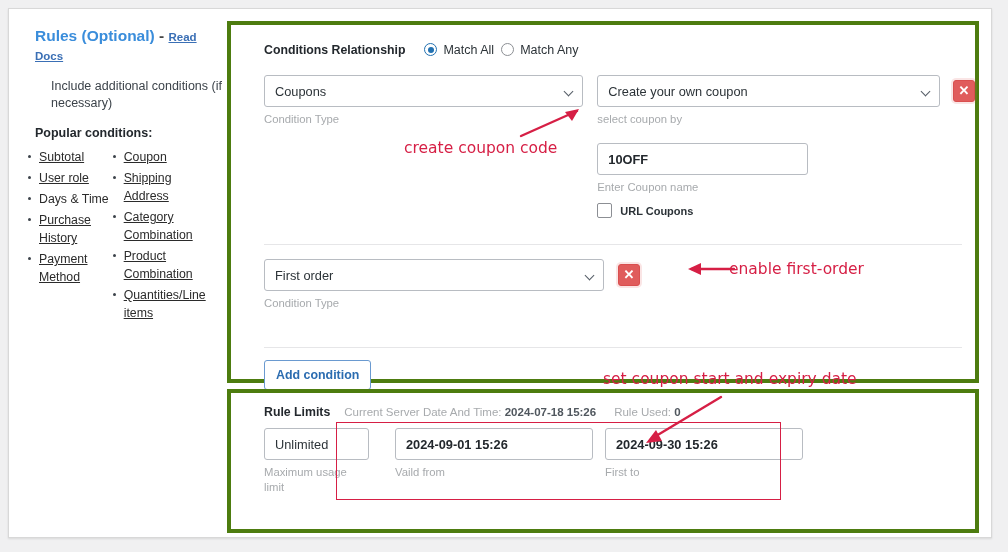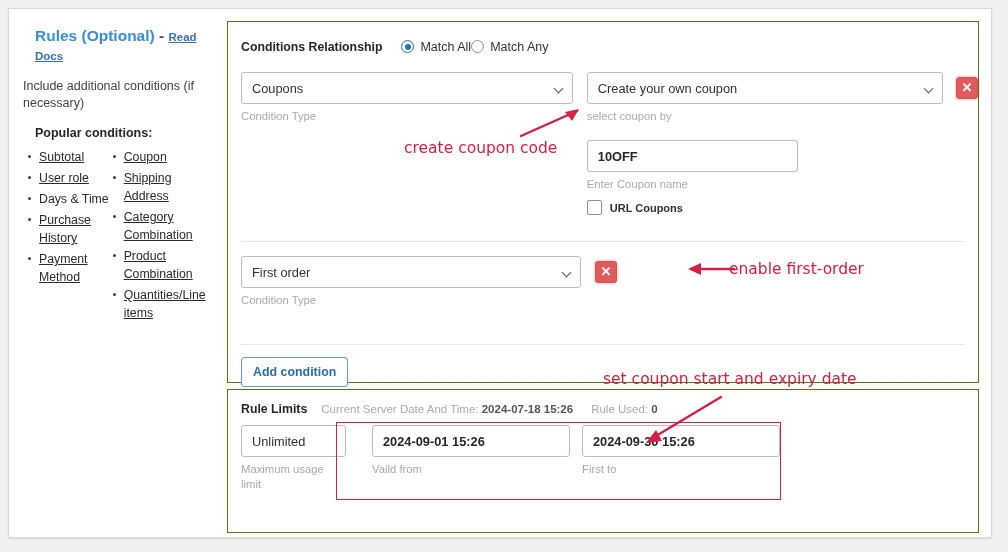--- a/index.html
+++ b/index.html
@@ -40,21 +40,21 @@
     margin: 6px 0 0 12px;
   }
   .side-title .dash { color: #444; font-weight: bold; }
   .read-docs {
     font-size: 11.5px;
     font-weight: bold;
     color: #3a6fb5;
     text-decoration: underline;
   }
   .side-desc {
-    margin: 13px 0 0 0;
+    margin: 13px 0 0 28px;
     font-size: 12.5px;
     color: #3c434a;
     line-height: 17px;
     width: 180px;
   }
   .side-pop {
     margin: 14px 0 0 12px;
     font-size: 12.5px;
     font-weight: bold;
     color: #23282d;
@@ -85,40 +85,41 @@
   .col li span.lk { text-decoration: underline; cursor: pointer; }
   .col li span.plain { text-decoration: none; }
 
   
   .content {
     position: absolute;
     left: 218px; top: 12px;
     width: 752px;
   }
   .panel {
-    border: 1px solid #4d7c0f;
-    background: #fff;
-    position: relative;
+    border: 4px solid #4d7c0f;
+    background: #fff;
+    position: relative;
+    padding-left: 20px;
   }
   .panel.conditions { height: 362px; }
   .panel.limits { height: 144px; margin-top: 6px; }
 
   .rel-row {
     display: flex;
     align-items: center;
     padding: 13px 0 0 13px;
     height: 36px;
   }
   .rel-label {
     font-size: 12.3px;
     font-weight: bold;
     color: #23282d;
   }
   .radios { display: flex; align-items: center; margin-left: 19px; }
-  .radio-wrap { display: flex; align-items: center; }
+  .radio-wrap { display: flex; align-items: center; margin-right: 7px; }
   .radio {
     width: 13px; height: 13px;
     border: 1px solid #8c8f94;
     border-radius: 50%;
     background: #fff;
     position: relative;
     display: inline-block;
     flex: none;
   }
   .radio.on { border-color: #2271b1; }

